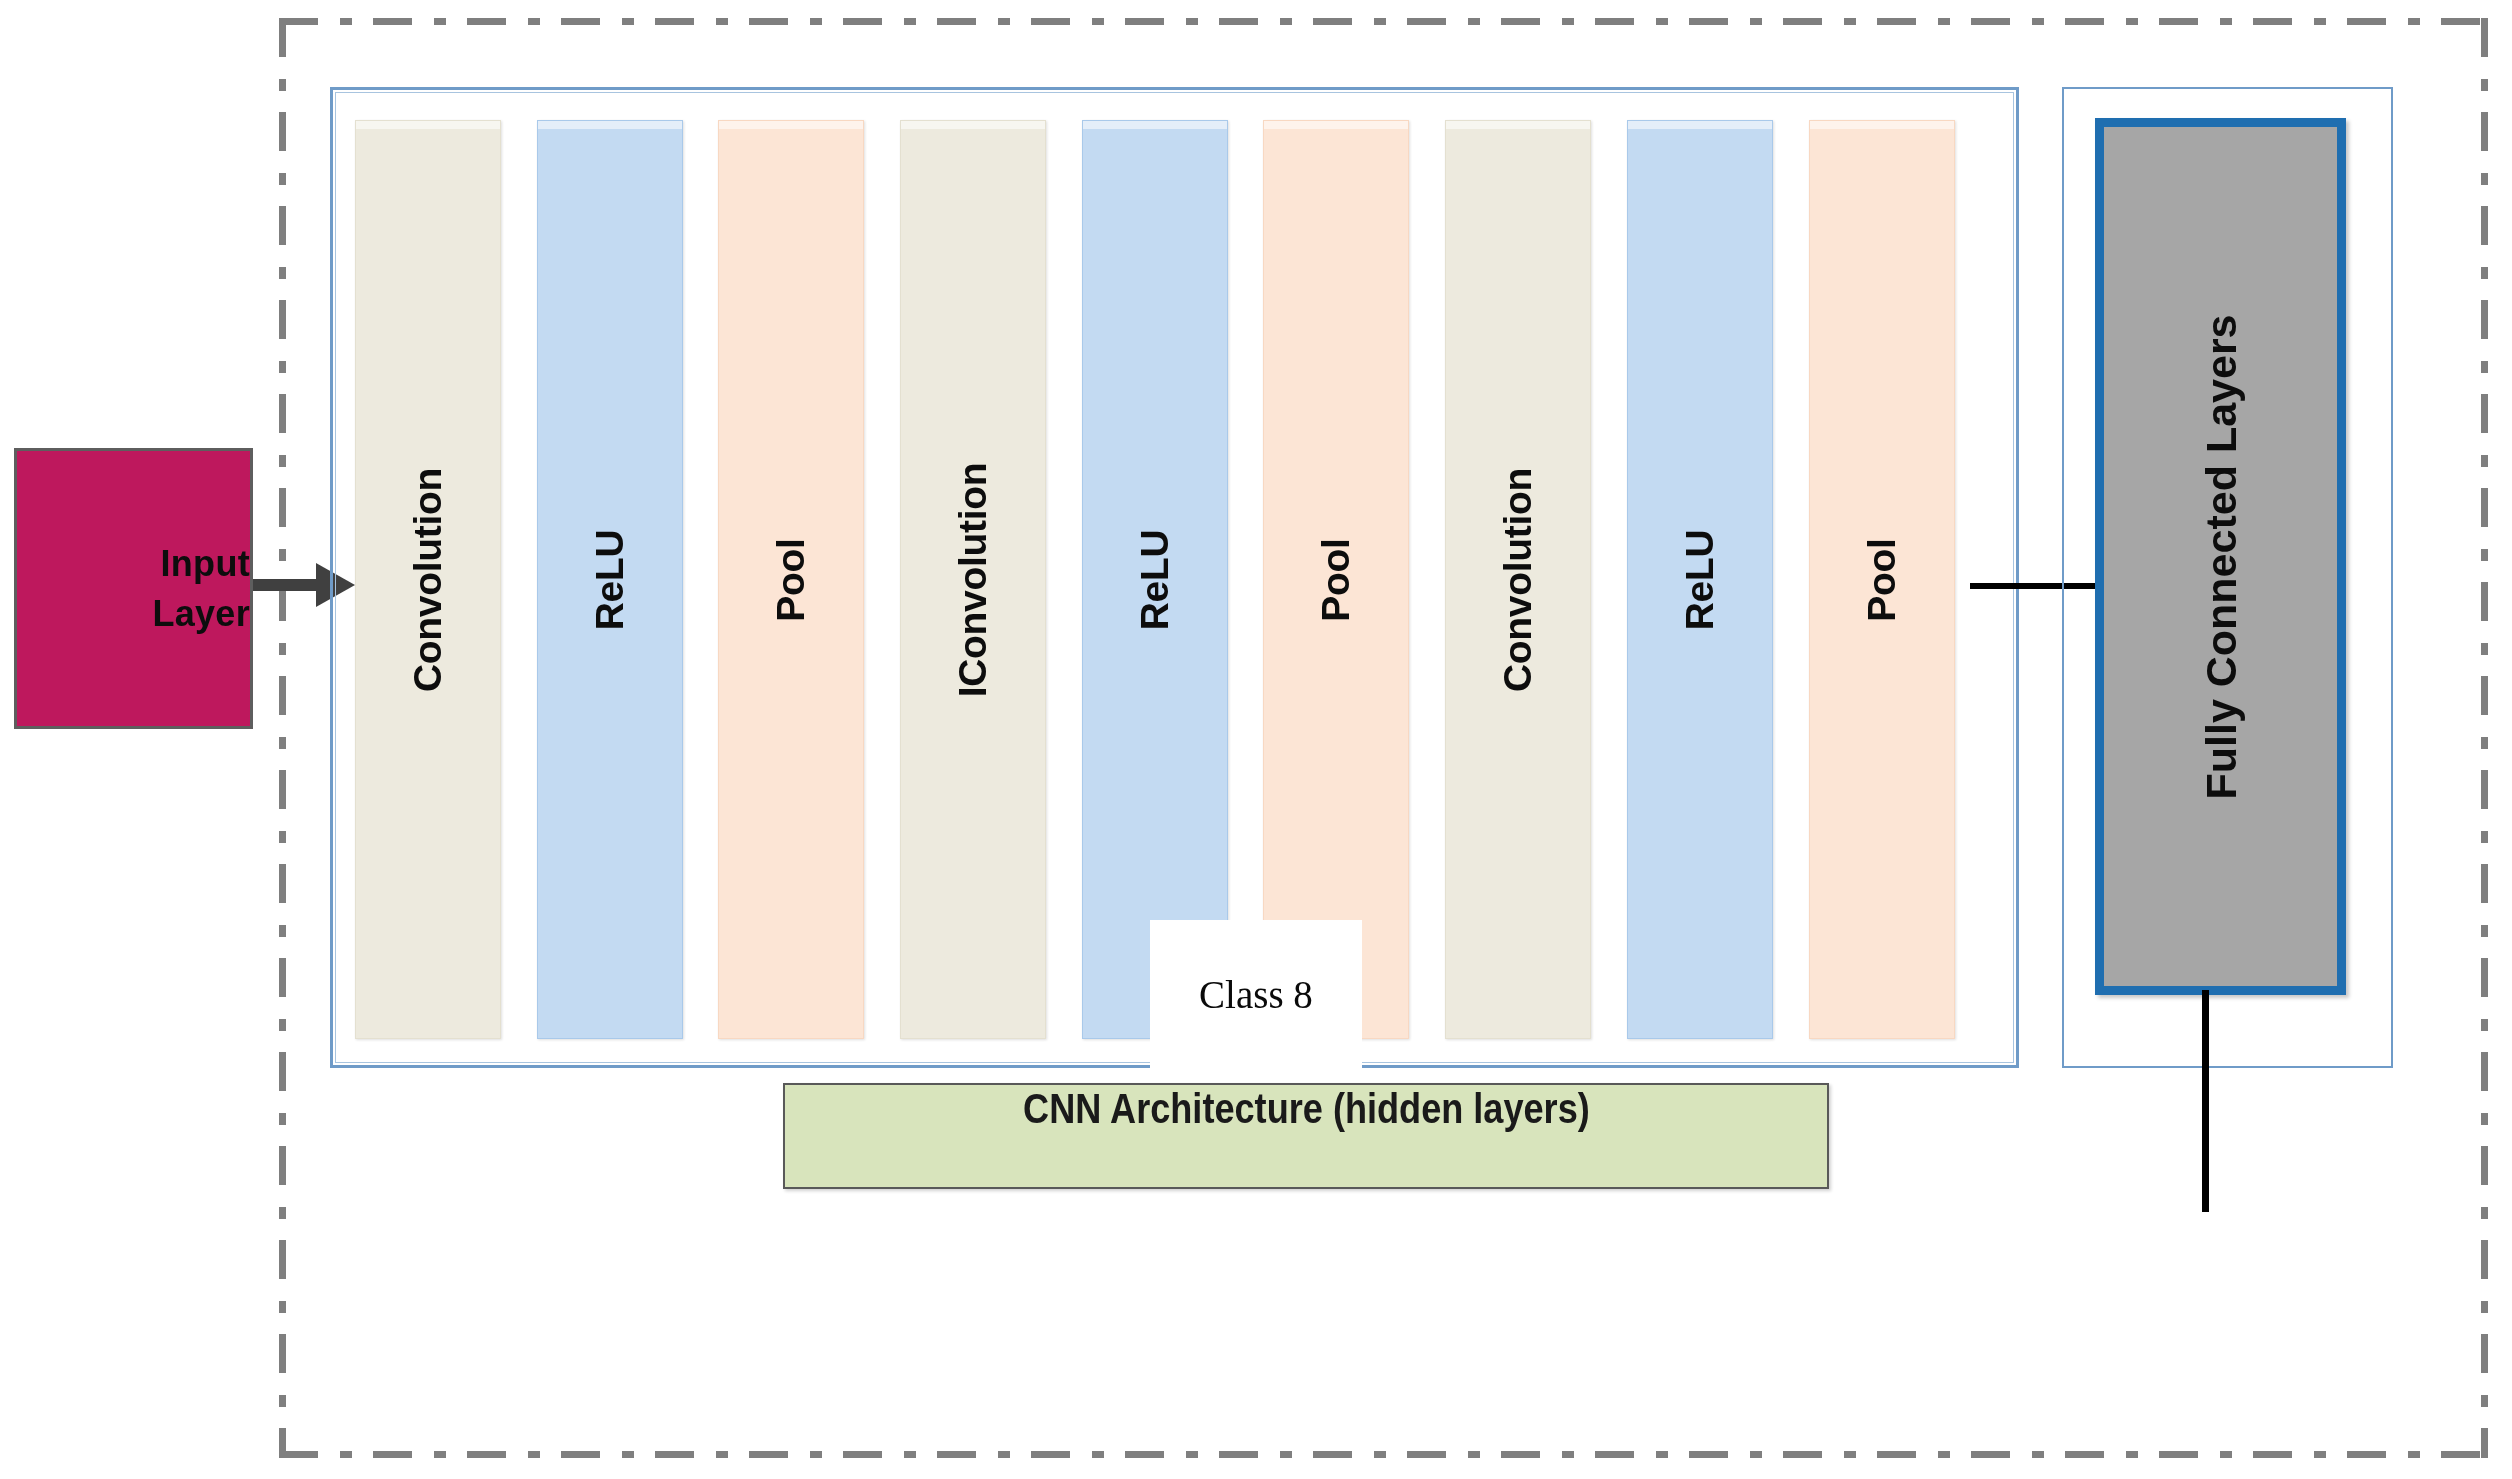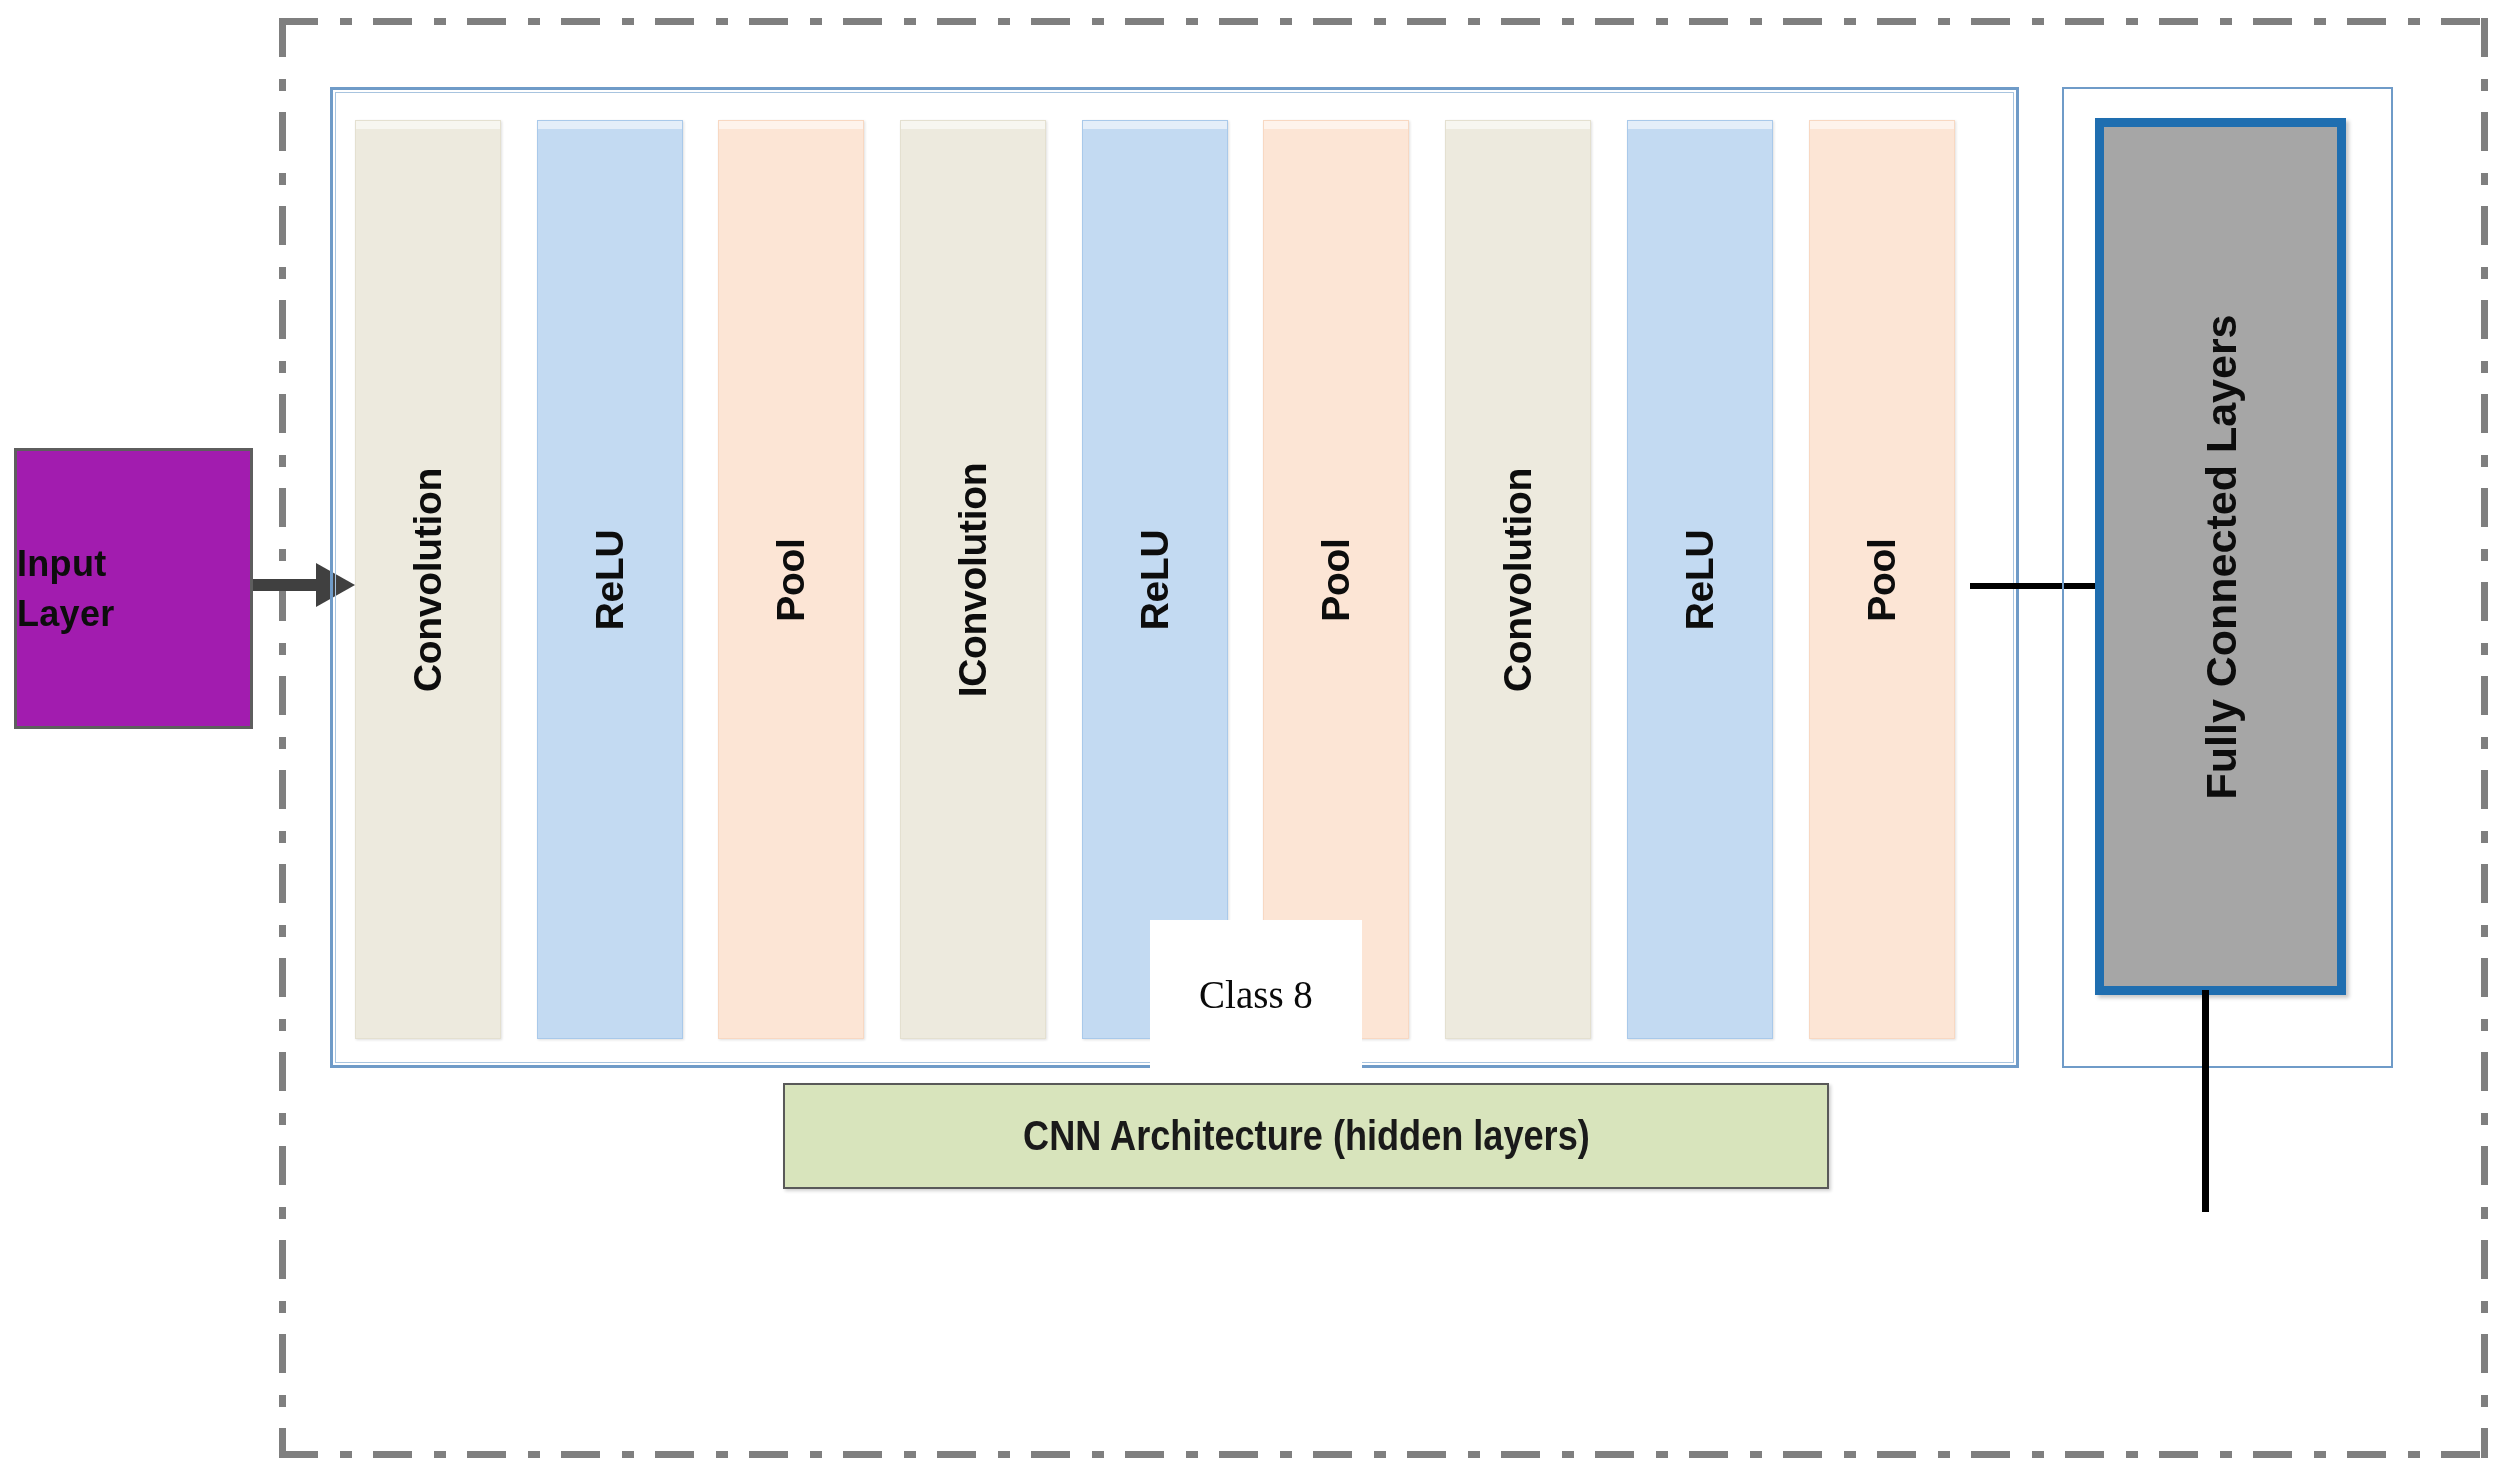--- a/index.html
+++ b/index.html
@@ -64,26 +64,26 @@
   .outer-frame .edge.left { left: 0; }
   .outer-frame .edge.right { right: 0; }
 
   
   .input-layer {
     position: absolute;
     left: 14px;
     top: 448px;
     width: 239px;
     height: 281px;
-    background: #a21caf;
+    background: #be185d;
     border: 3.2px solid #5e5e5e;
     box-sizing: border-box;
     display: flex;
     flex-direction: column;
-    align-items: flex-start;
+    align-items: flex-end;
     justify-content: center;
     gap: 14px;
   }
   .input-layer .line {
     font-size: 36px;
     font-weight: bold;
     color: #0d0d0d;
     letter-spacing: 0.3px;
     line-height: 1;
   }
@@ -167,21 +167,21 @@
   .cnn-caption {
     position: absolute;
     left: 783px;
     top: 1083px;
     width: 1046px;
     height: 106px;
     background: #d8e4bc;
     border: 2.5px solid #595959;
     box-sizing: border-box;
     display: flex;
-    align-items: center;
+    align-items: flex-start;
     justify-content: center;
     box-shadow: 1.9px 1.9px 3.2px rgba(0,0,0,0.18);
   }
   .cnn-caption span {
     font-size: 42px;
     font-weight: bold;
     color: #1a1a1a;
     transform: scaleX(0.86);
     white-space: nowrap;
   }

